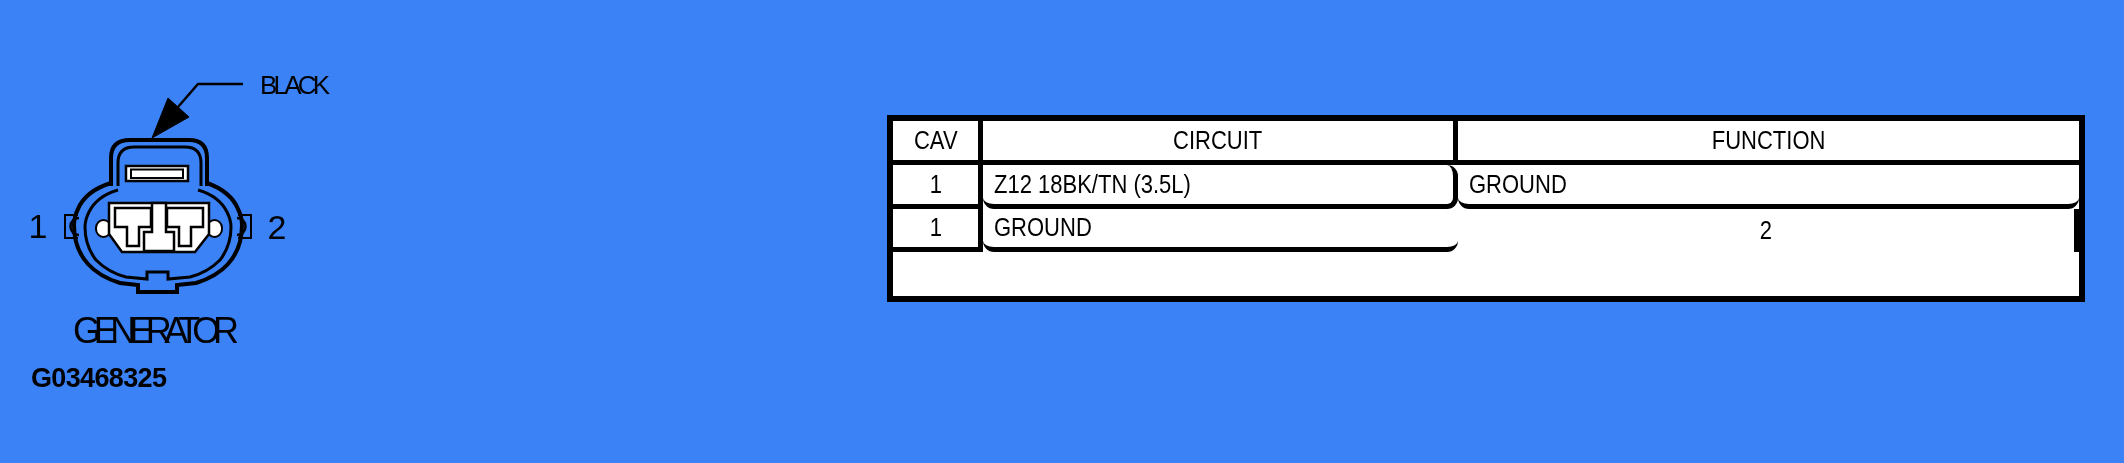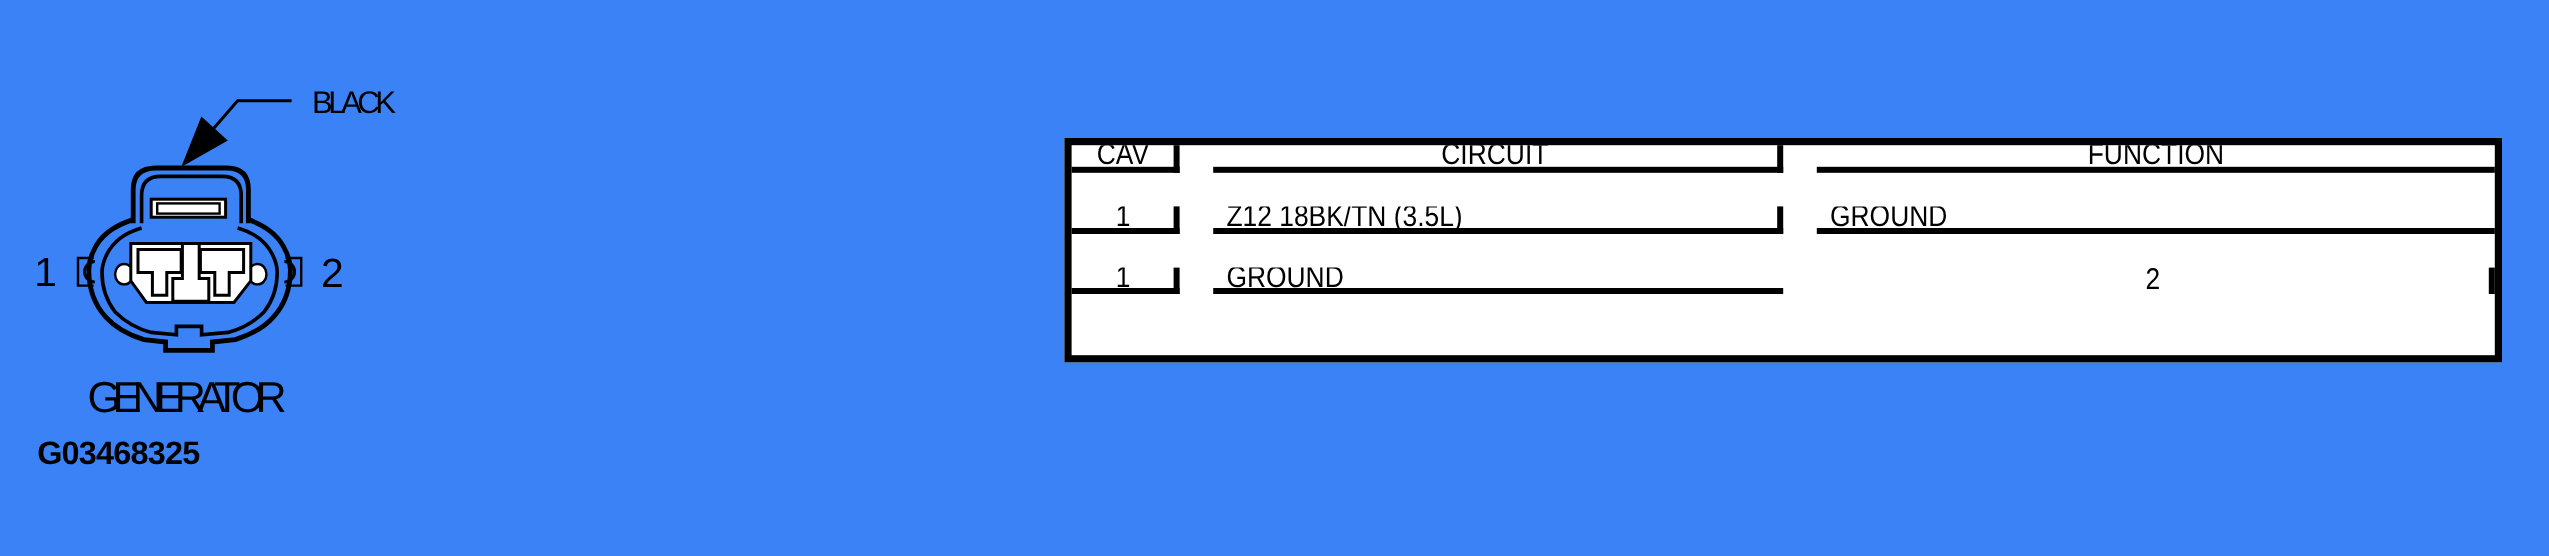--- a/index.html
+++ b/index.html
@@ -22,35 +22,34 @@
     left: 887px;
     top: 115px;
     width: 1198px;
     height: 187px;
     box-sizing: border-box;
     border: 6px solid #000;
     display: grid;
     grid-template-columns: 90px 475px 1fr;
     grid-template-rows: 1fr 1fr 1fr 1fr;
     background: #fff;
-    gap: 28px;
   }
   .pin-table .cell {
     box-sizing: border-box;
     display: flex;
     align-items: center;
     font-size: 25px;
     color: #000;
     overflow: hidden;
     white-space: nowrap;
   }
   .pin-table .cell.b-r { border-right: 5px solid #000; }
   .pin-table .cell.b-b { border-bottom: 5px solid #000; }
   .pin-table .cell.center { justify-content: center; }
-  .pin-table .cell.left { justify-content: flex-start; padding-left: 11px; }
+  .pin-table .cell.left { justify-content: flex-start; padding-left: 11px; border-radius: 11px; }
   .pin-table .cell span {
     display: inline-block;
     transform: scaleX(0.88);
   }
   .pin-table .cell.center span { transform-origin: center; }
   .pin-table .cell.left span { transform-origin: left center; }
 </style>
 </head>
 <body>
 

